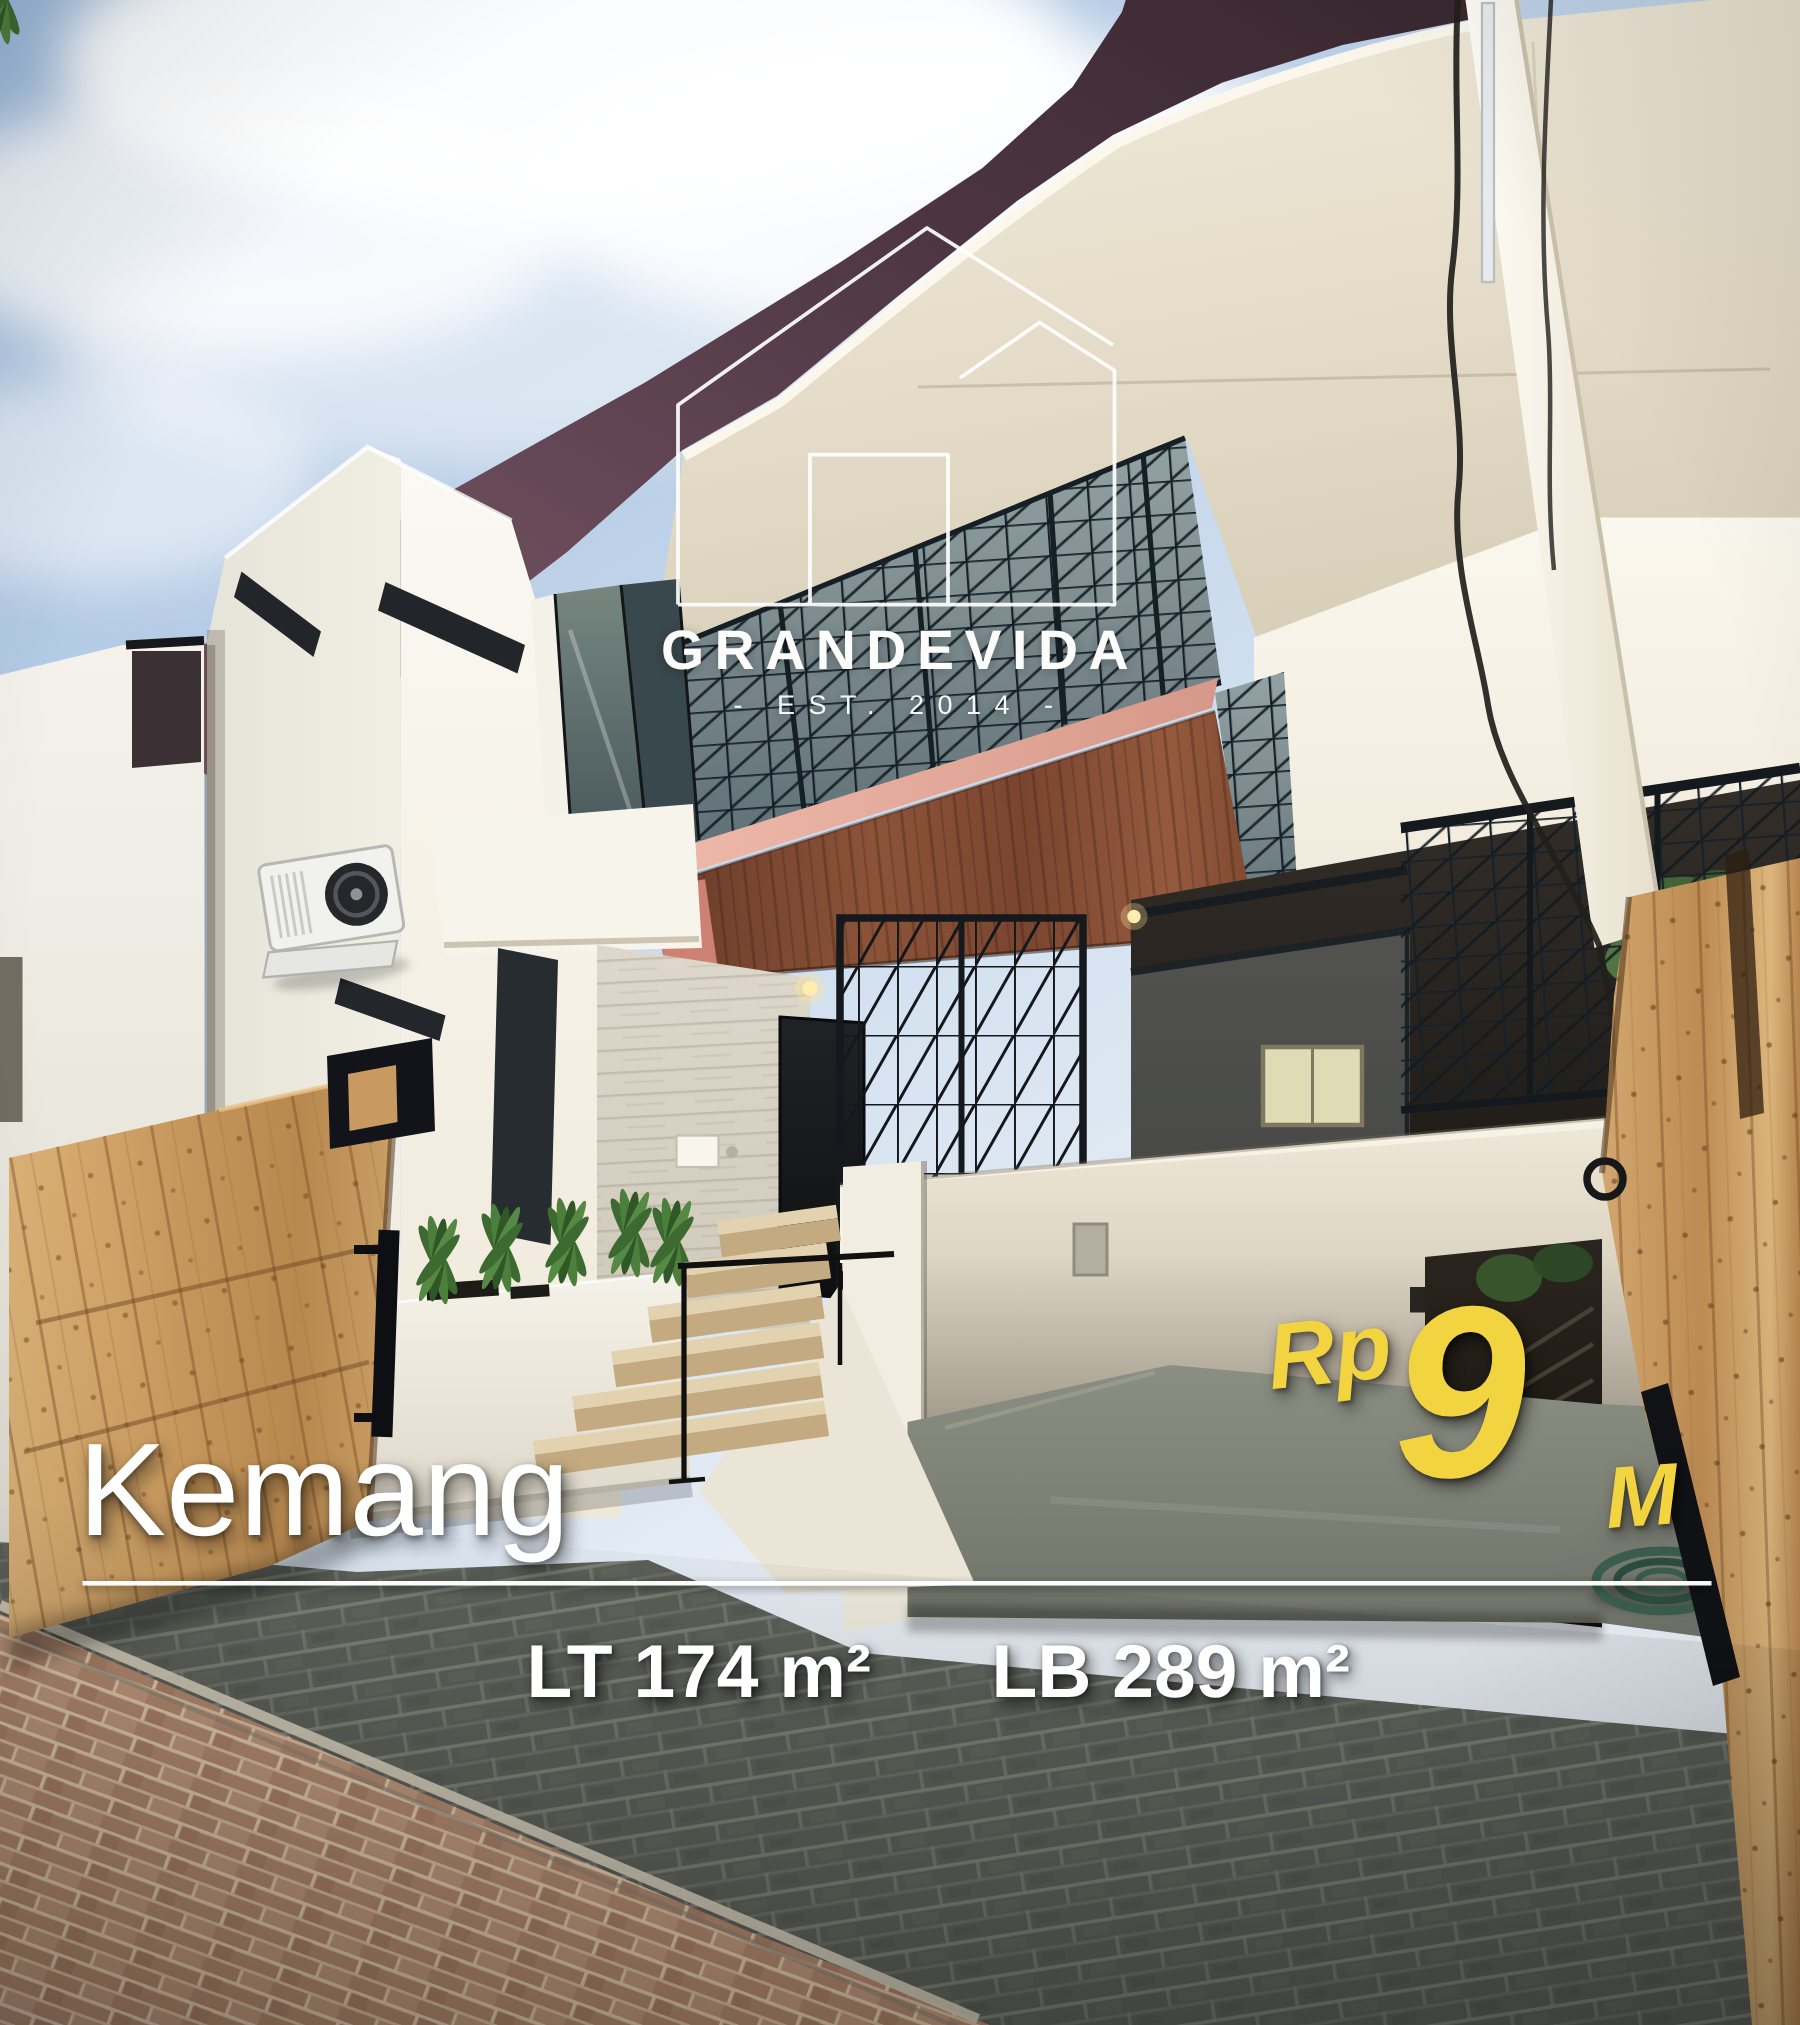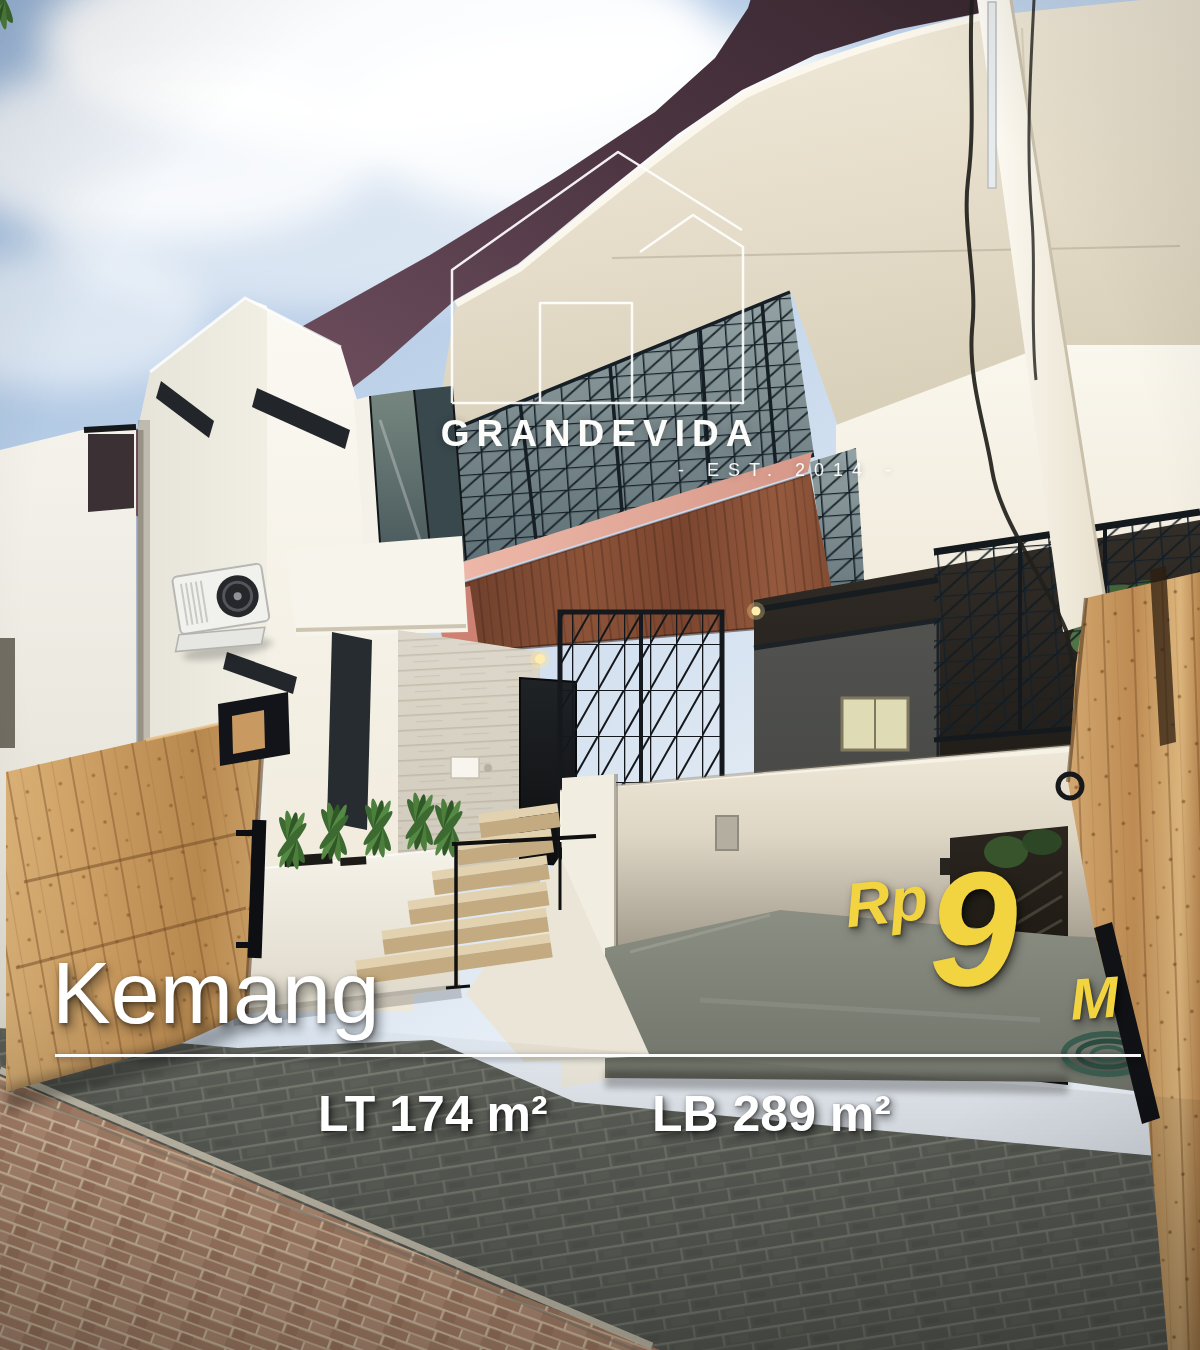--- a/index.html
+++ b/index.html
@@ -9,38 +9,39 @@
     background:#701a75;
   }
   #photo{position:absolute;left:0;top:0;width:1200px;height:1350px;display:block;}
   .ov{position:absolute;white-space:nowrap;}
   .wm-name{
     left:300px;top:413px;width:600px;text-align:center;
     font-weight:700;font-size:37px;letter-spacing:7px;color:#fcfcfb;
     text-shadow:0 1px 8px rgba(0,0,0,.28);
   }
   .wm-est{
-    left:300px;top:460px;width:600px;text-align:right;
+    left:300px;top:460px;width:600px;text-align:center;
     font-weight:400;font-size:18px;letter-spacing:9px;color:rgba(255,255,255,.94);
     text-shadow:0 1px 6px rgba(0,0,0,.3);
   }
   .kemang{
     left:52px;top:942px;font-weight:400;font-size:88px;color:#ffffff;
     text-shadow:4px 6px 12px rgba(0,0,0,.55),1px 2px 4px rgba(0,0,0,.45);
   }
   .rule{
     left:55px;top:1054px;width:1086px;height:3px;background:rgba(255,255,255,.97);
     box-shadow:0 2px 6px rgba(0,0,0,.45);
   }
   .spec{
     top:1085px;font-weight:700;font-size:50px;color:#ffffff;
     text-shadow:3px 4px 9px rgba(0,0,0,.6),1px 1px 3px rgba(0,0,0,.5);
+    margin-left:33px;
   }
   .spec-lt{left:318px;}
-  .spec-lb{left:652px;text-align:right;}
+  .spec-lb{left:628px;text-align:right;}
   .price{color:#F2D440;font-weight:700;font-style:italic;
     text-shadow:3px 5px 10px rgba(0,0,0,.5),1px 2px 3px rgba(0,0,0,.4);}
   .price-currency{left:845px;top:866px;font-size:62px;transform:rotate(-6deg);}
   .price-amount{left:928px;top:852px;font-size:162px;line-height:.95;transform:rotate(-2deg);}
   .price-unit{left:1070px;top:964px;font-size:58px;transform:rotate(-4deg);}
   .wm-icon{position:absolute;left:440px;top:145px;}
 </style>
 </head>
 <body>
 

